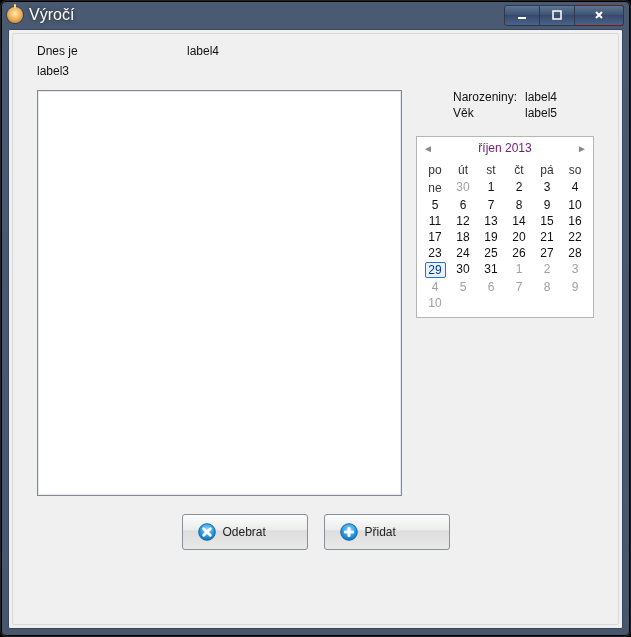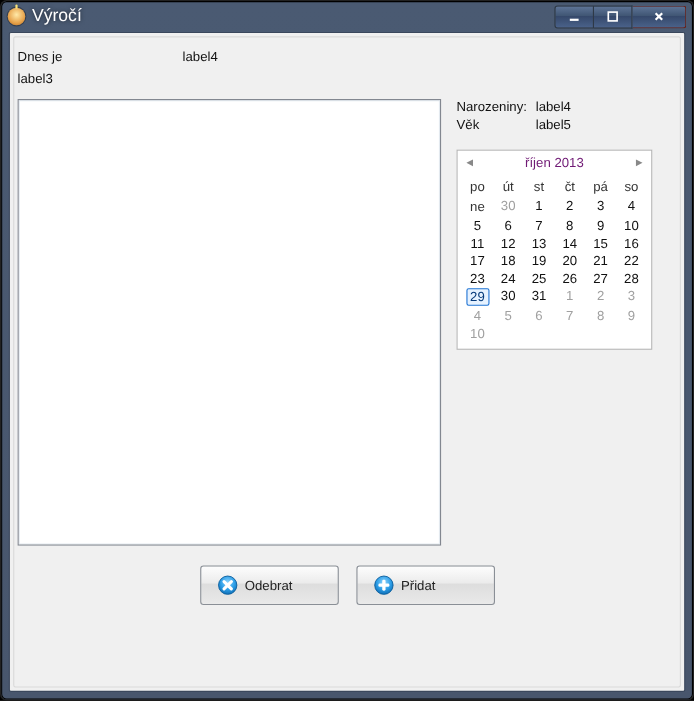--- a/index.html
+++ b/index.html
@@ -7,27 +7,27 @@
   .titlebar{height:28px;display:flex;align-items:center;padding:0 6px;color:#fff;font-size:16px;text-shadow:0 0 4px rgba(0,0,0,.6);}
   .titlebar .app-icon{width:16px;height:16px;margin-right:6px;border-radius:50%;background:radial-gradient(circle at 50% 40%,#ffe9a8 0%,#e7a24a 60%,#b36a1e 100%);box-shadow:0 0 0 1px rgba(0,0,0,.3);position:relative;}
   .titlebar .app-icon::after{content:"";position:absolute;top:-3px;left:7px;width:2px;height:4px;background:#f7e27a;border-radius:1px;}
   .title-spacer{flex:1;}
   .win-btns{display:flex;gap:0;}
   .win-btn{width:34px;height:19px;border:1px solid #2e3947;border-left:none;background:linear-gradient(#5e7496,#3f5573 45%,#35486a 46%,#4a628a);color:#fff;display:flex;align-items:center;justify-content:center;font-family:Arial,sans-serif;}
   .win-btn:first-child{border-left:1px solid #2e3947;border-top-left-radius:3px;border-bottom-left-radius:3px;}
   .win-btn.close{width:48px;background:linear-gradient(#e48j,#d85b50 0%,#d44a3c 45%,#b83225 46%,#cf4438);border-top-right-radius:3px;border-bottom-right-radius:3px;border-color:#6a1f17;}
   .win-btn svg{display:block;}
   .client{position:absolute;top:28px;left:7px;right:7px;bottom:7px;background:#f0f0f0;border:1px solid #3a475c;border-radius:2px;}
-  .inner{position:absolute;inset:3px;background:#f0f0f0;border:1px solid #d9d9d9;border-radius:2px;padding:10px 3px;}
+  .inner{position:absolute;inset:3px;background:#f0f0f0;border:1px solid #d9d9d9;border-radius:2px;padding:10px 24px;}
   .row{display:flex;margin-bottom:6px;color:#111;}
   .row .lab{width:150px;}
   .content{display:flex;align-items:flex-start;margin-top:12px;}
   .listbox{width:383px;height:404px;background:#fff;border:1px solid #828790;box-shadow:inset 0 0 0 1px #e3e9ef;}
   .side{margin-left:14px;flex:1;}
-  .side .row{margin-bottom:2px;}
+  .side .row{margin-bottom:2px;justify-content:center;}
   .side .row .lab{width:72px;}
   .calendar{margin-top:16px;width:176px;border:1px solid #b5b5b5;background:#fff;font-size:12px;}
   .cal-head{display:flex;align-items:center;justify-content:space-between;padding:4px 6px;}
   .cal-head .nav{color:#888;font-size:10px;cursor:pointer;user-select:none;}
   .cal-head .caption{color:#701a75;}
   .cal-grid{display:grid;grid-template-columns:repeat(6,1fr);text-align:center;padding:2px 4px 6px;}
   .cal-grid .dh{color:#333;font-weight:400;padding:2px 0;}
   .cal-grid .d{color:#111;padding:1px 0;}
   .cal-grid .d.other{color:#a0a0a0;}
   .cal-grid .d.today{position:relative;}

